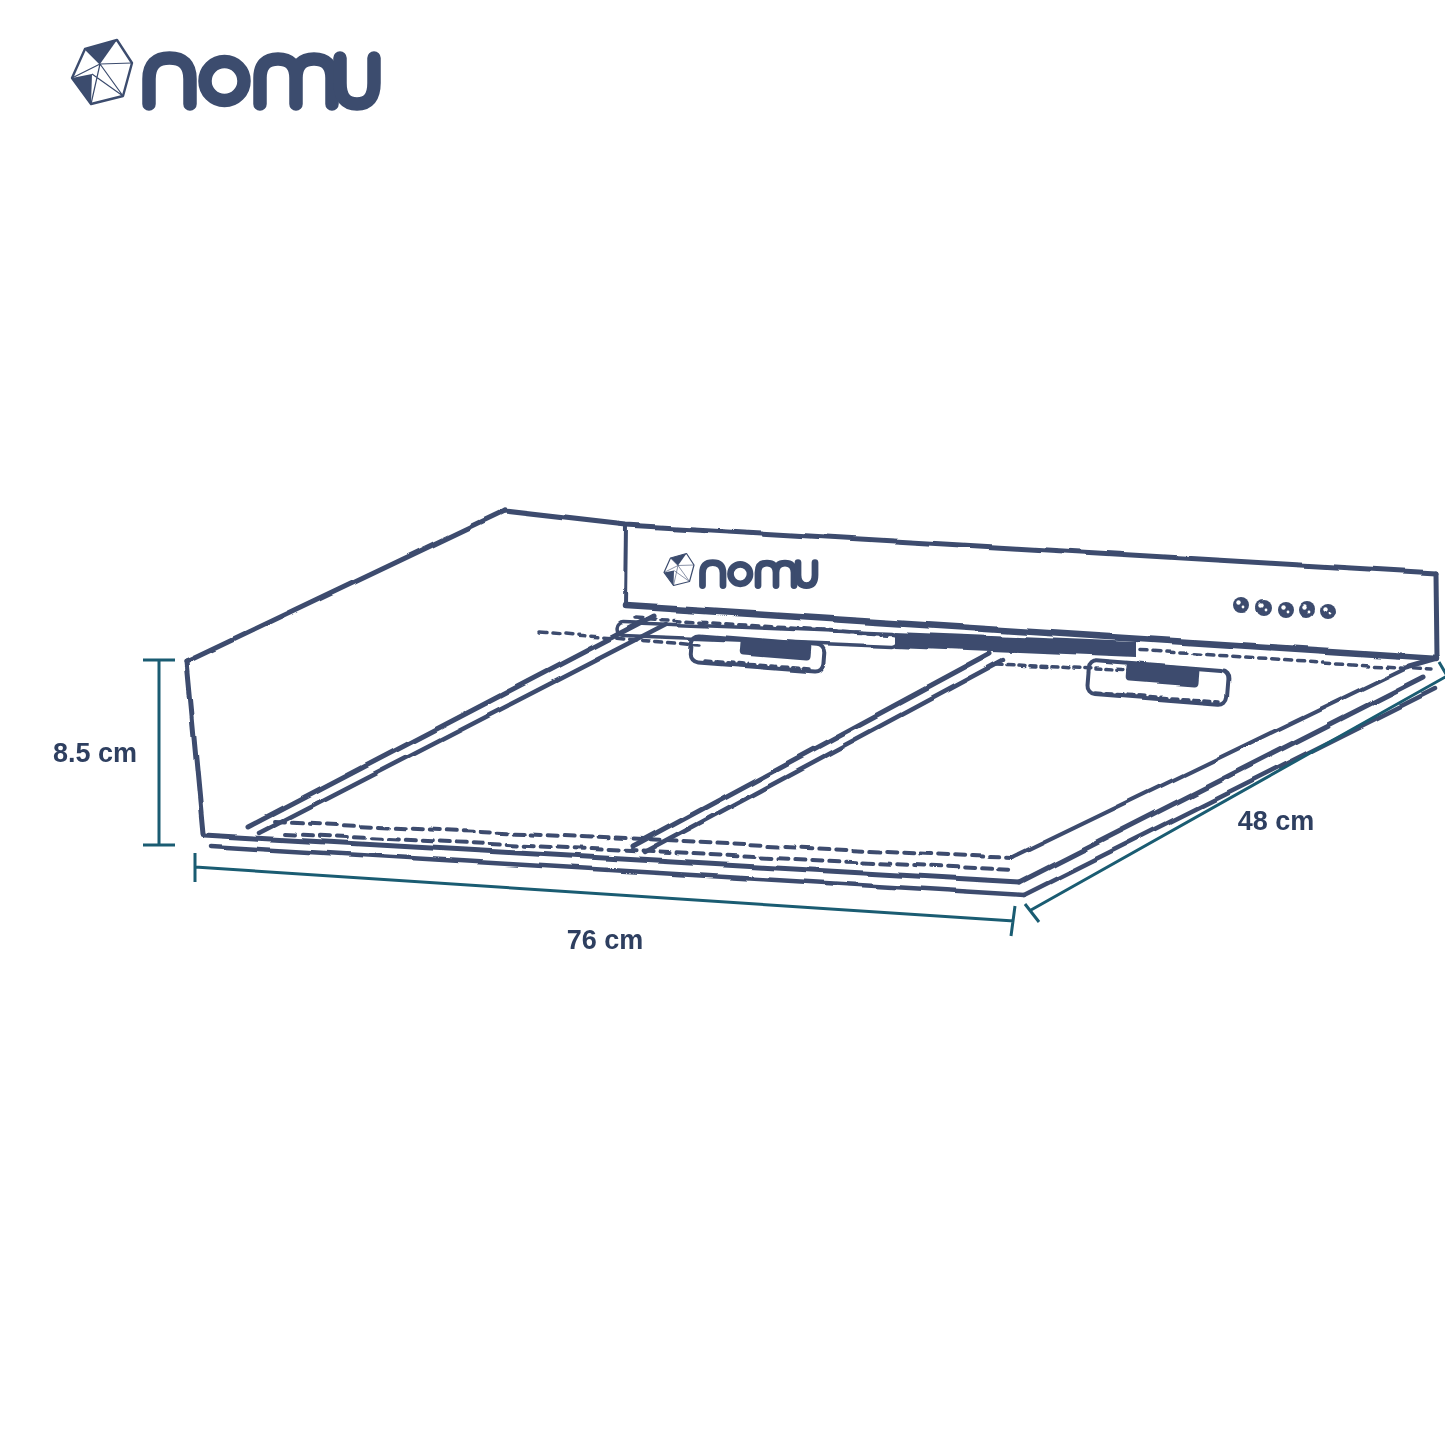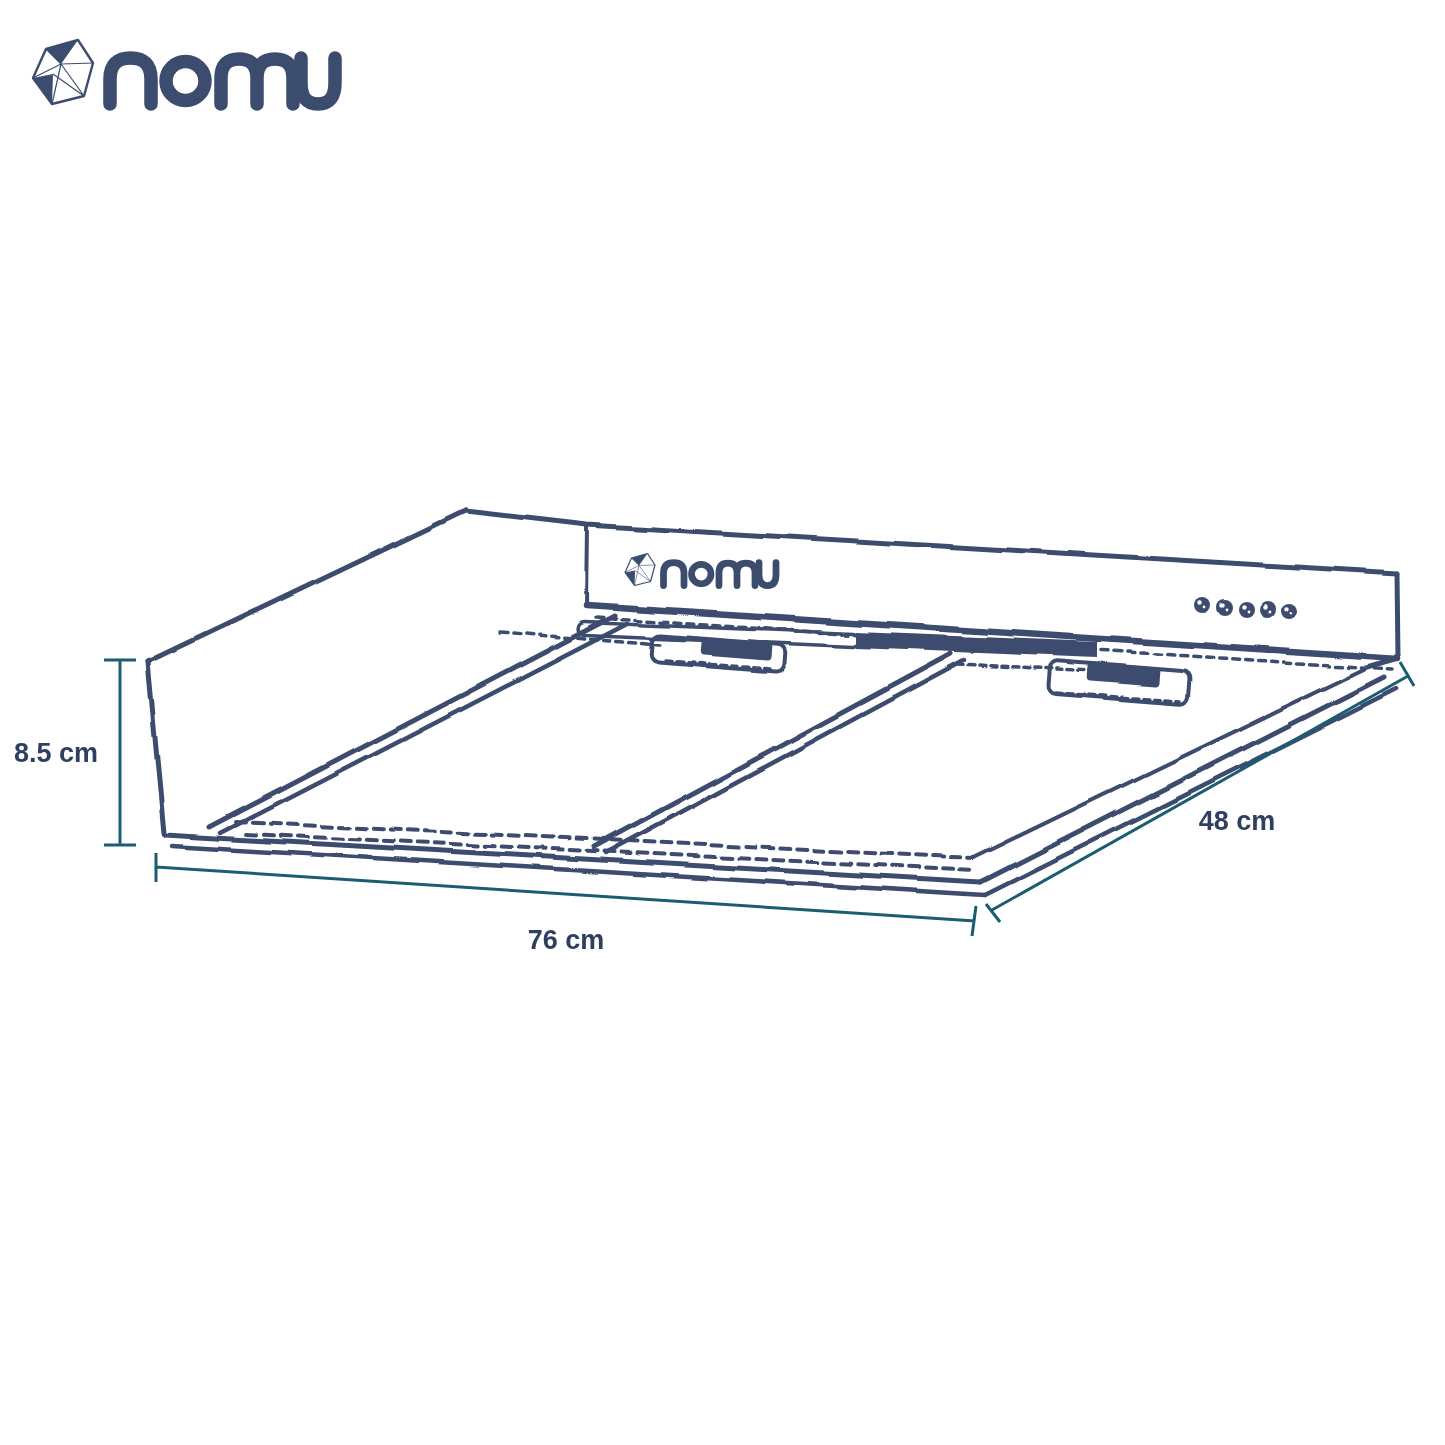--- a/index.html
+++ b/index.html
@@ -8,21 +8,21 @@
     --dimension-teal:#1a5c72;
     --background:#ffffff;
   }
   html,body{margin:0;padding:0;}
   body{
     width:1445px;height:1445px;
     background:var(--background);
     font-family:"Liberation Sans", sans-serif;
     overflow:hidden;
   }
-  .stage{position:relative;width:1171px;height:1445px;}
+  .stage{position:relative;width:1171px;height:1445px;margin-left:39px;}
   svg{display:block;}
   .nav{stroke:var(--sketch-navy);fill:none;stroke-linecap:round;stroke-linejoin:round;}
   .navfill{fill:var(--sketch-navy);stroke:none;} .w3{stroke-width:3.5;} .w4{stroke-width:4;}
   .w45{stroke-width:4.5;} .w5{stroke-width:5;} .w6{stroke-width:6.5;}
   .dash{stroke-dasharray:10 7;}
   .dash2{stroke-dasharray:7 6;}
   .dash3{stroke-dasharray:6 5;}
   .teal{stroke:var(--dimension-teal);stroke-width:3;fill:none;stroke-linecap:butt;}
   .dimlabel{
     font-family:"Liberation Sans", sans-serif;

